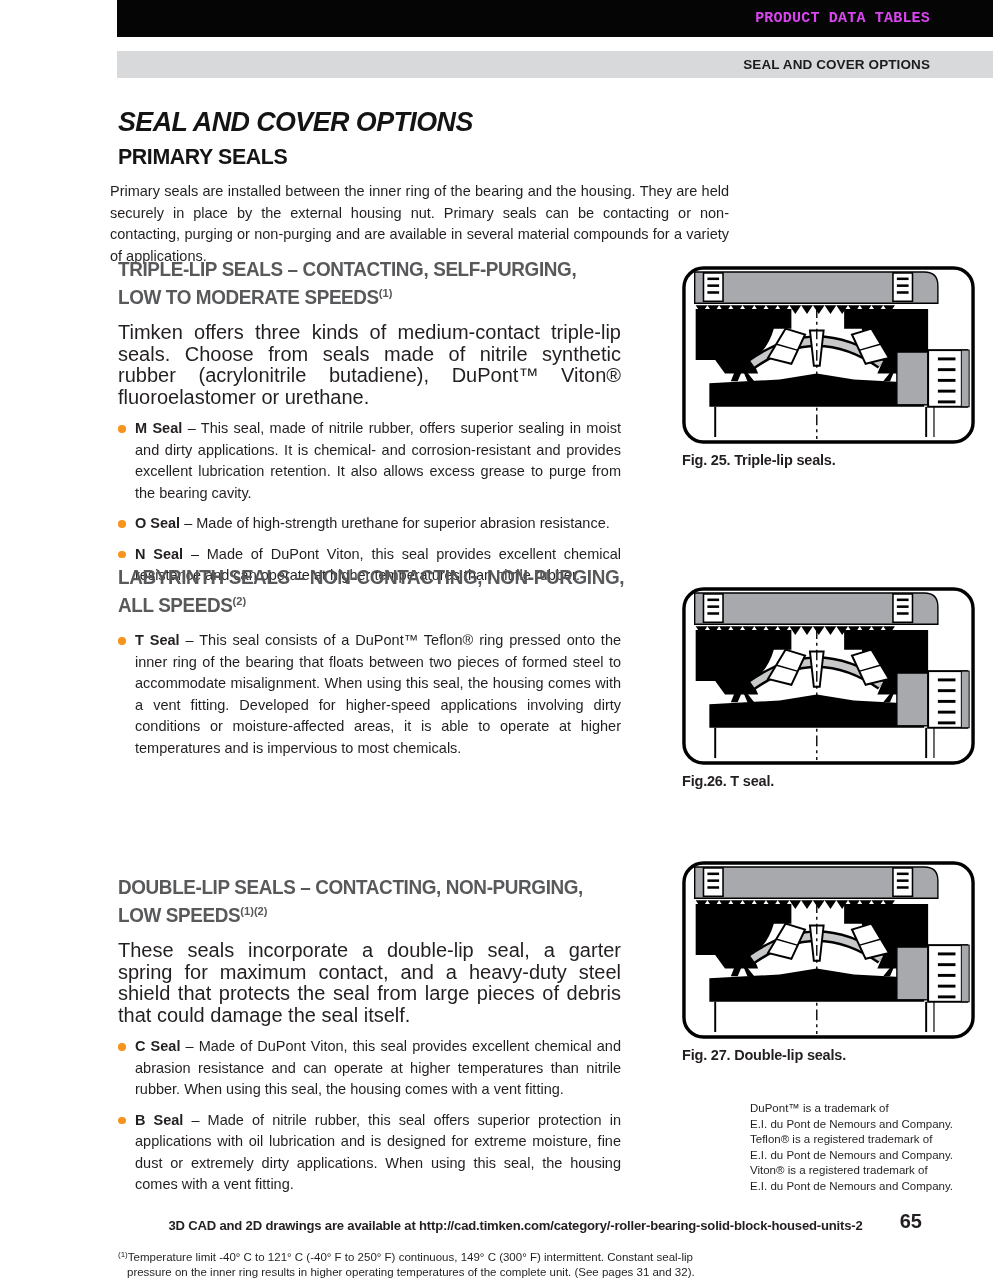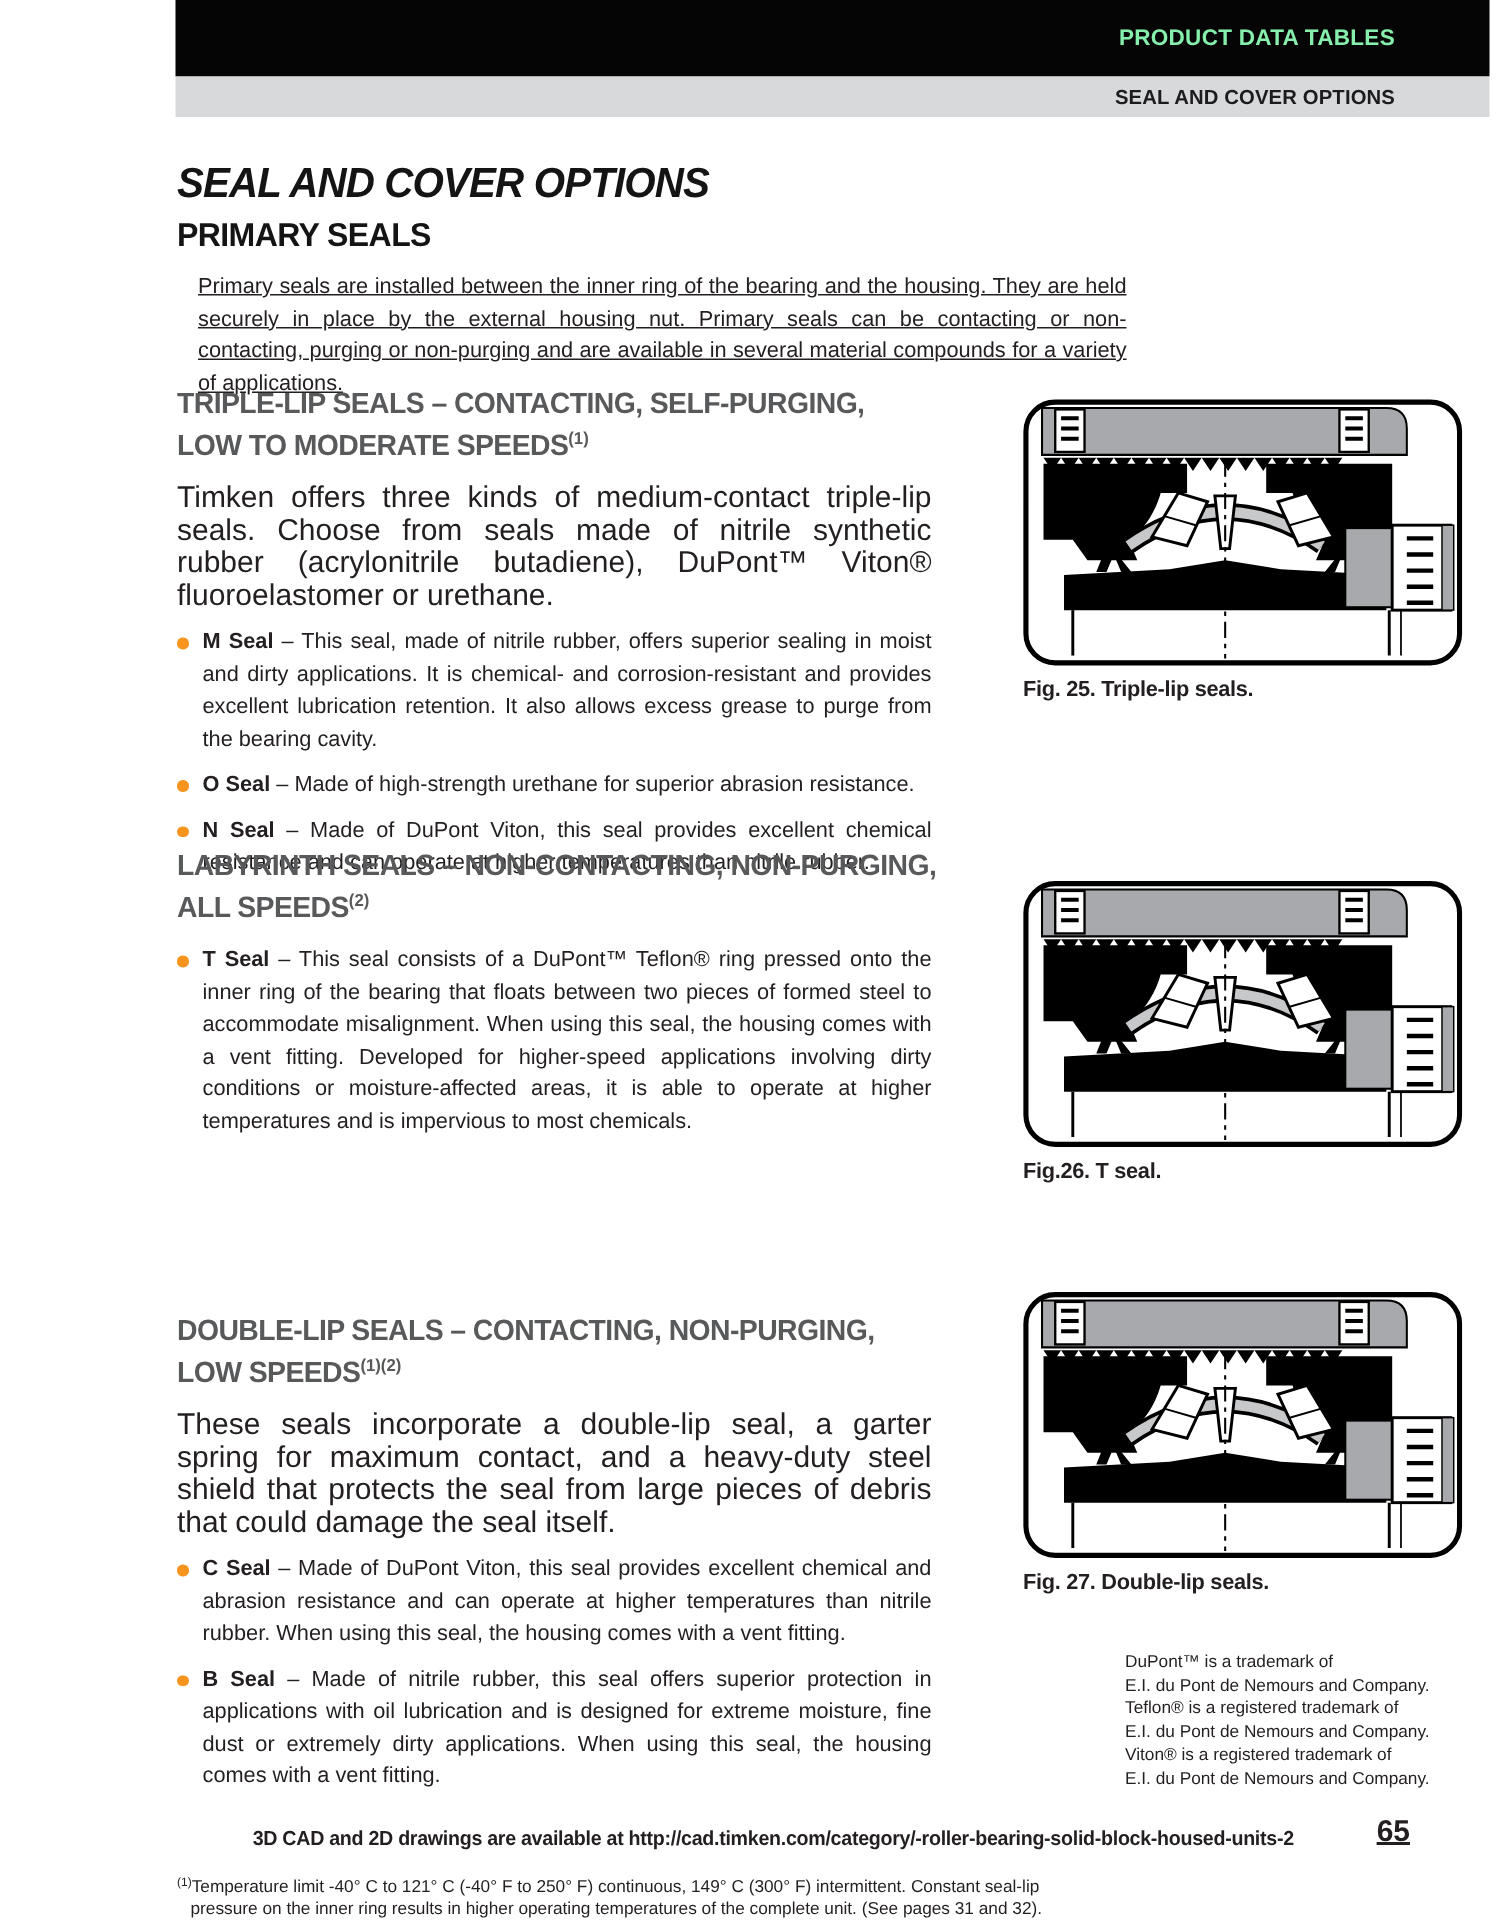--- a/index.html
+++ b/index.html
@@ -8,25 +8,25 @@
     position: relative;
     width: 1000px; height: 1280px;
     background: #ffffff;
     font-family: "Liberation Sans", "DejaVu Sans", sans-serif;
     color: #231F20;
     overflow: hidden;
   }
 
   
   .band-black {
-    position: absolute; left: 117px; top: 0; width: 876px; height: 51px;
-    background: #050505; color: #86efac;
+    position: absolute; left: 117px; top: 0; width: 876px; height: 37px;
+    background: #050505; color: #d946ef;
     display: flex; align-items: center; justify-content: flex-end;
     padding-right: 63px;
-    font-weight: bold; font-size: 15px; letter-spacing: .2px;
+    font-weight: bold; font-size: 15px; letter-spacing: .2px; font-family: Liberation Mono, monospace;
   }
   .band-gray {
     position: absolute; left: 117px; top: 51px; width: 876px; height: 27px;
     background: #D8D9DA; color: #1c1c1e;
     display: flex; align-items: center; justify-content: flex-end;
     padding-right: 63px;
     font-weight: bold; font-size: 13.5px; letter-spacing: .1px;
   }
 
   
@@ -35,22 +35,22 @@
     font-size: 28px; font-weight: bold; font-style: italic;
     letter-spacing: -.6px; transform: scaleX(.96); transform-origin: left;
     color: #141414;
   }
   .doc-subtitle {
     font-size: 22px; font-weight: bold; margin-top: 6px;
     letter-spacing: -.4px; transform: scaleX(.97); transform-origin: left;
     color: #141414;
   }
   .intro {
-    position: absolute; left: 132px; top: 181px; width: 619px;
-    font-size: 14.5px; line-height: 21.5px; text-align: justify; text-decoration: underline;
+    position: absolute; left: 110px; top: 181px; width: 619px;
+    font-size: 14.5px; line-height: 21.5px; text-align: justify;
   }
 
   
   .sec { position: absolute; left: 118px; width: 503px; }
   #sec1 { top: 258px; } #sec2 { top: 566px; } #sec3 { top: 876px; }
   .sec h3 {
     color: #58595B; font-size: 19.5px; line-height: 23.5px;
     font-weight: bold; letter-spacing: -.4px; margin-bottom: 13px;
     transform: scaleX(.97); transform-origin: left; white-space: nowrap;
   }
@@ -82,22 +82,22 @@
   .footnotes p { padding-left: 9px; text-indent: -9px; }
   .footnotes sup { font-size: 8px; vertical-align: 4px; }
   .trademarks { position: absolute; left: 750px; top: 1101px; width: 230px;
     font-size: 11.5px; line-height: 15.5px; }
   .footer-line {
     position: absolute; left: 118px; top: 1218px; width: 795px;
     text-align: center; font-weight: bold; font-size: 13.5px;
     letter-spacing: -.2px; transform: scaleX(.97); transform-origin: center;
   }
   .page-num {
-    position: absolute; right: 60px; top: 1210px;
-    font-weight: bold; font-size: 20px; text-decoration: underline;
+    position: absolute; right: 78px; top: 1210px;
+    font-weight: bold; font-size: 20px;
   }
   .defs-holder { position: absolute; width: 0; height: 0; overflow: hidden; }
 </style>
 </head>
 <body>
 
 <div class="page">
 
   <svg class="defs-holder" aria-hidden="true">
     <defs>

